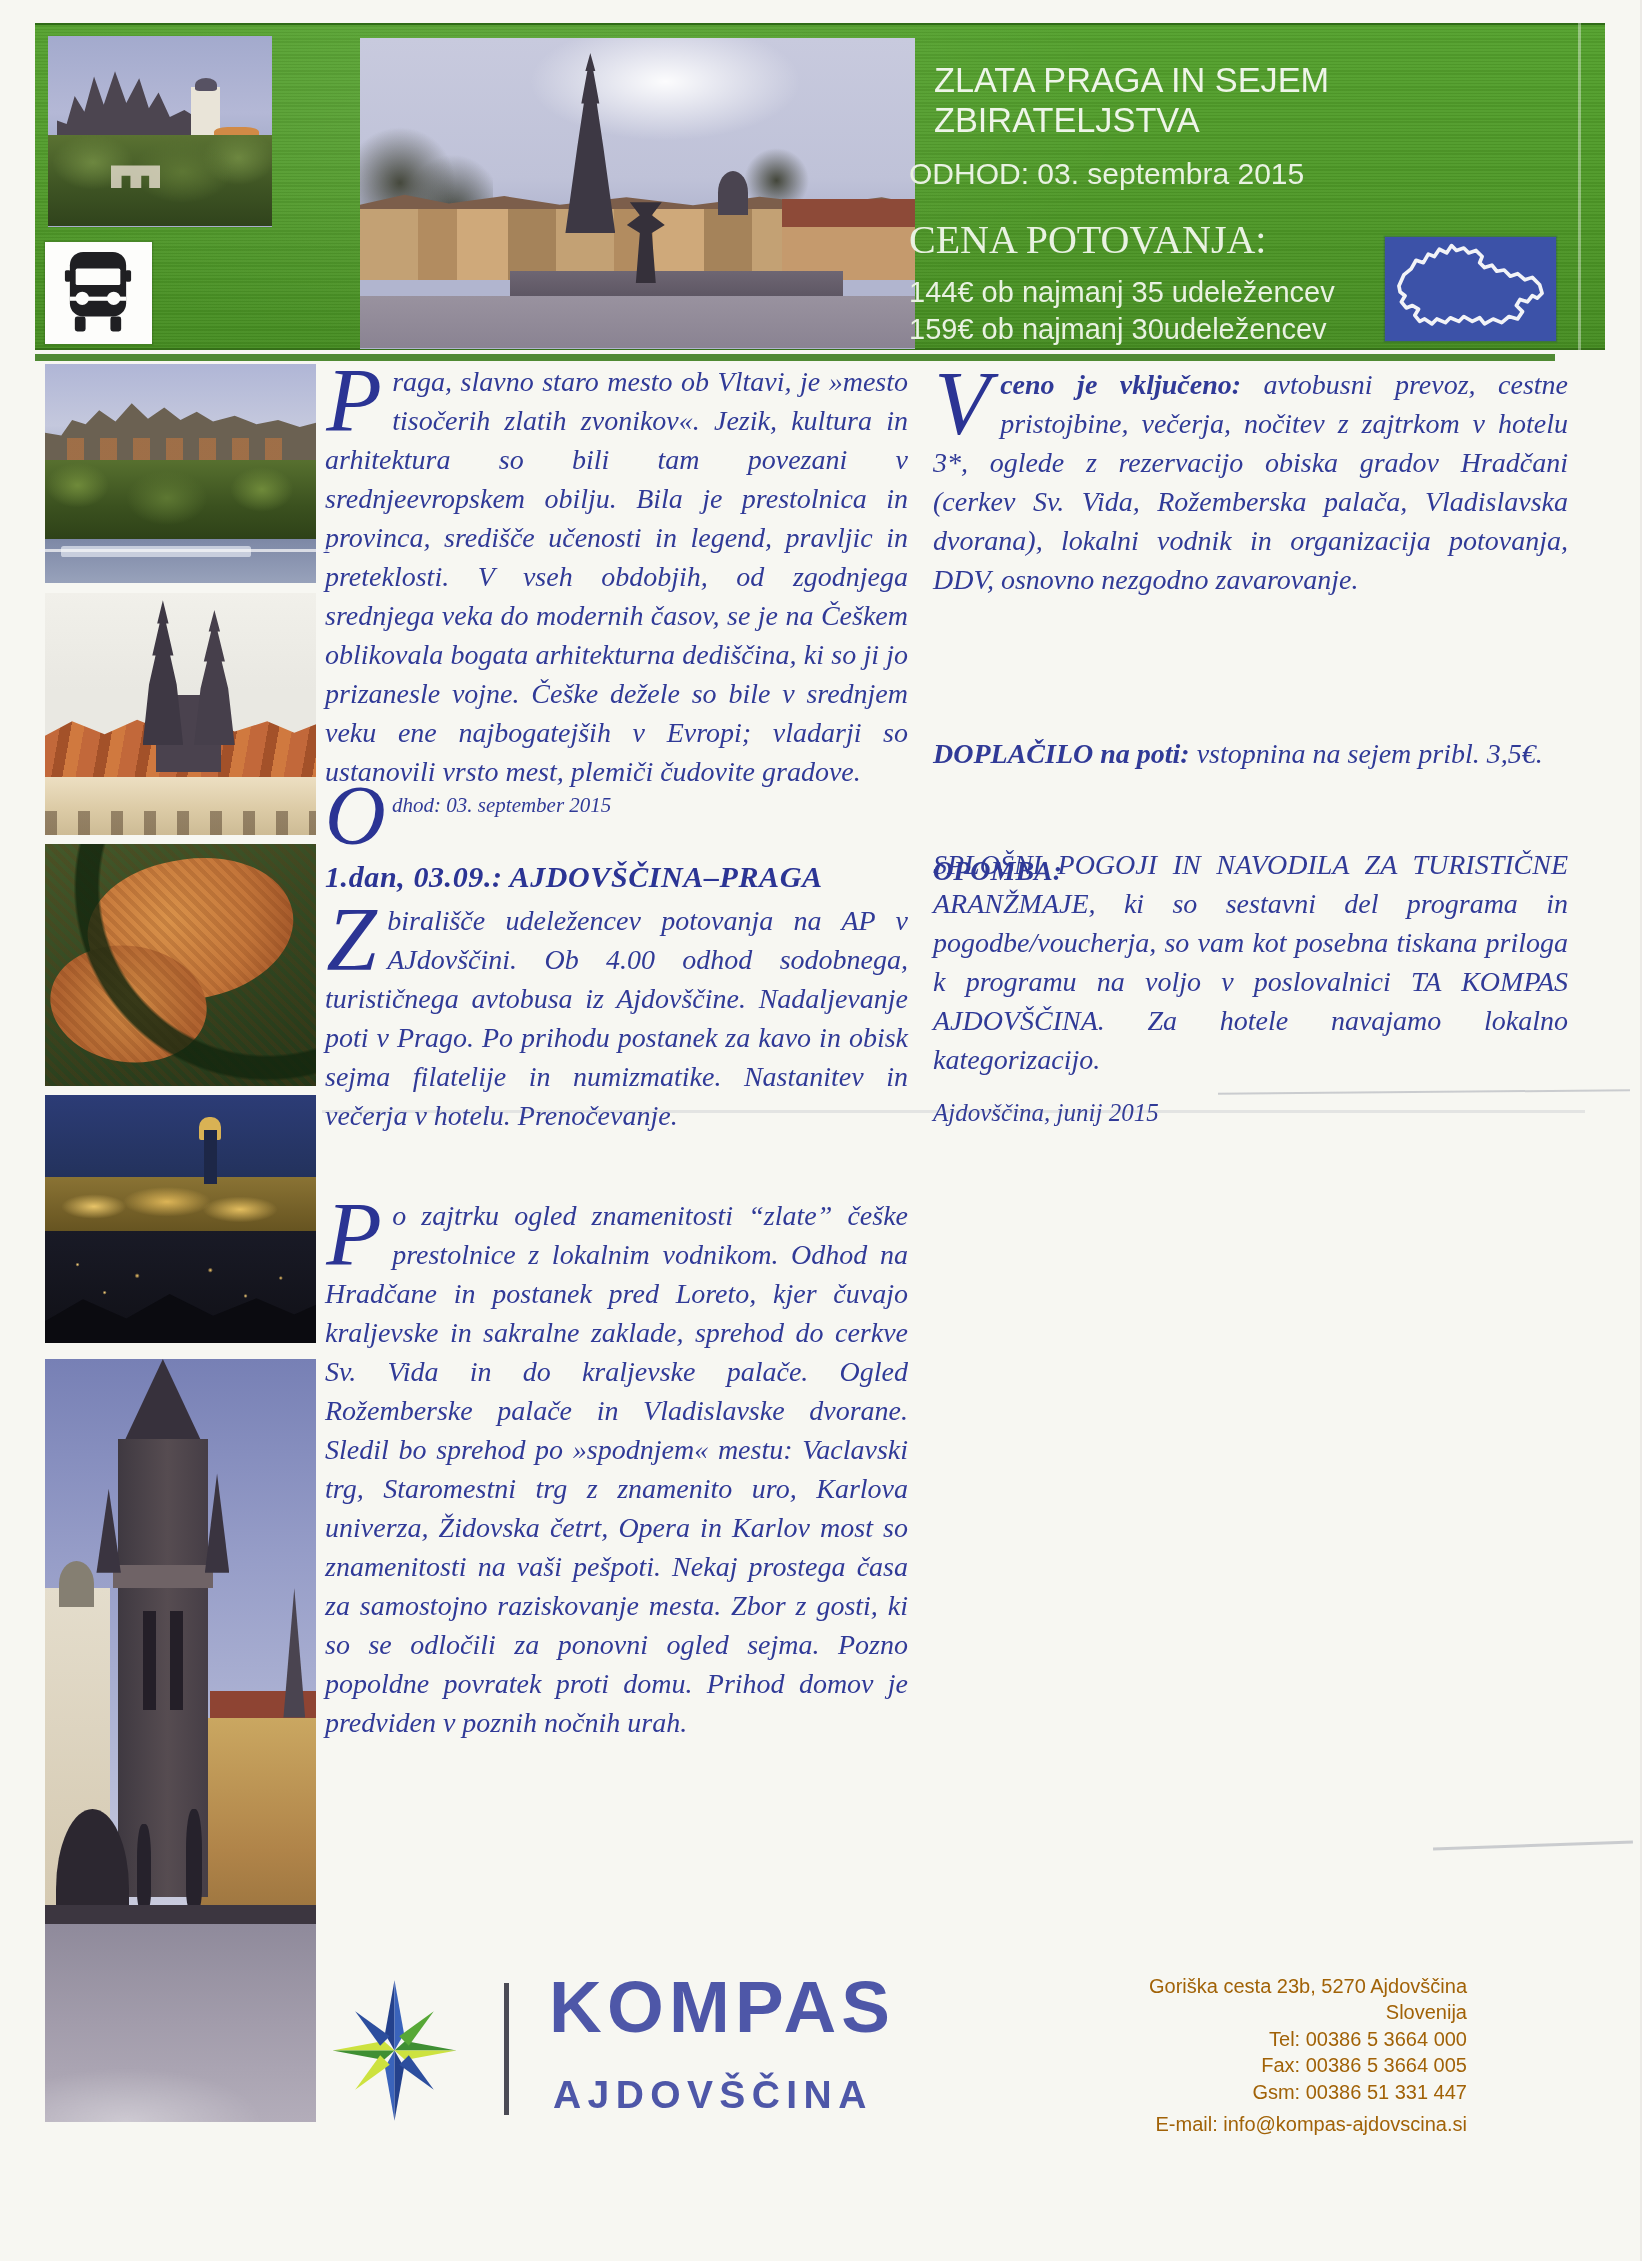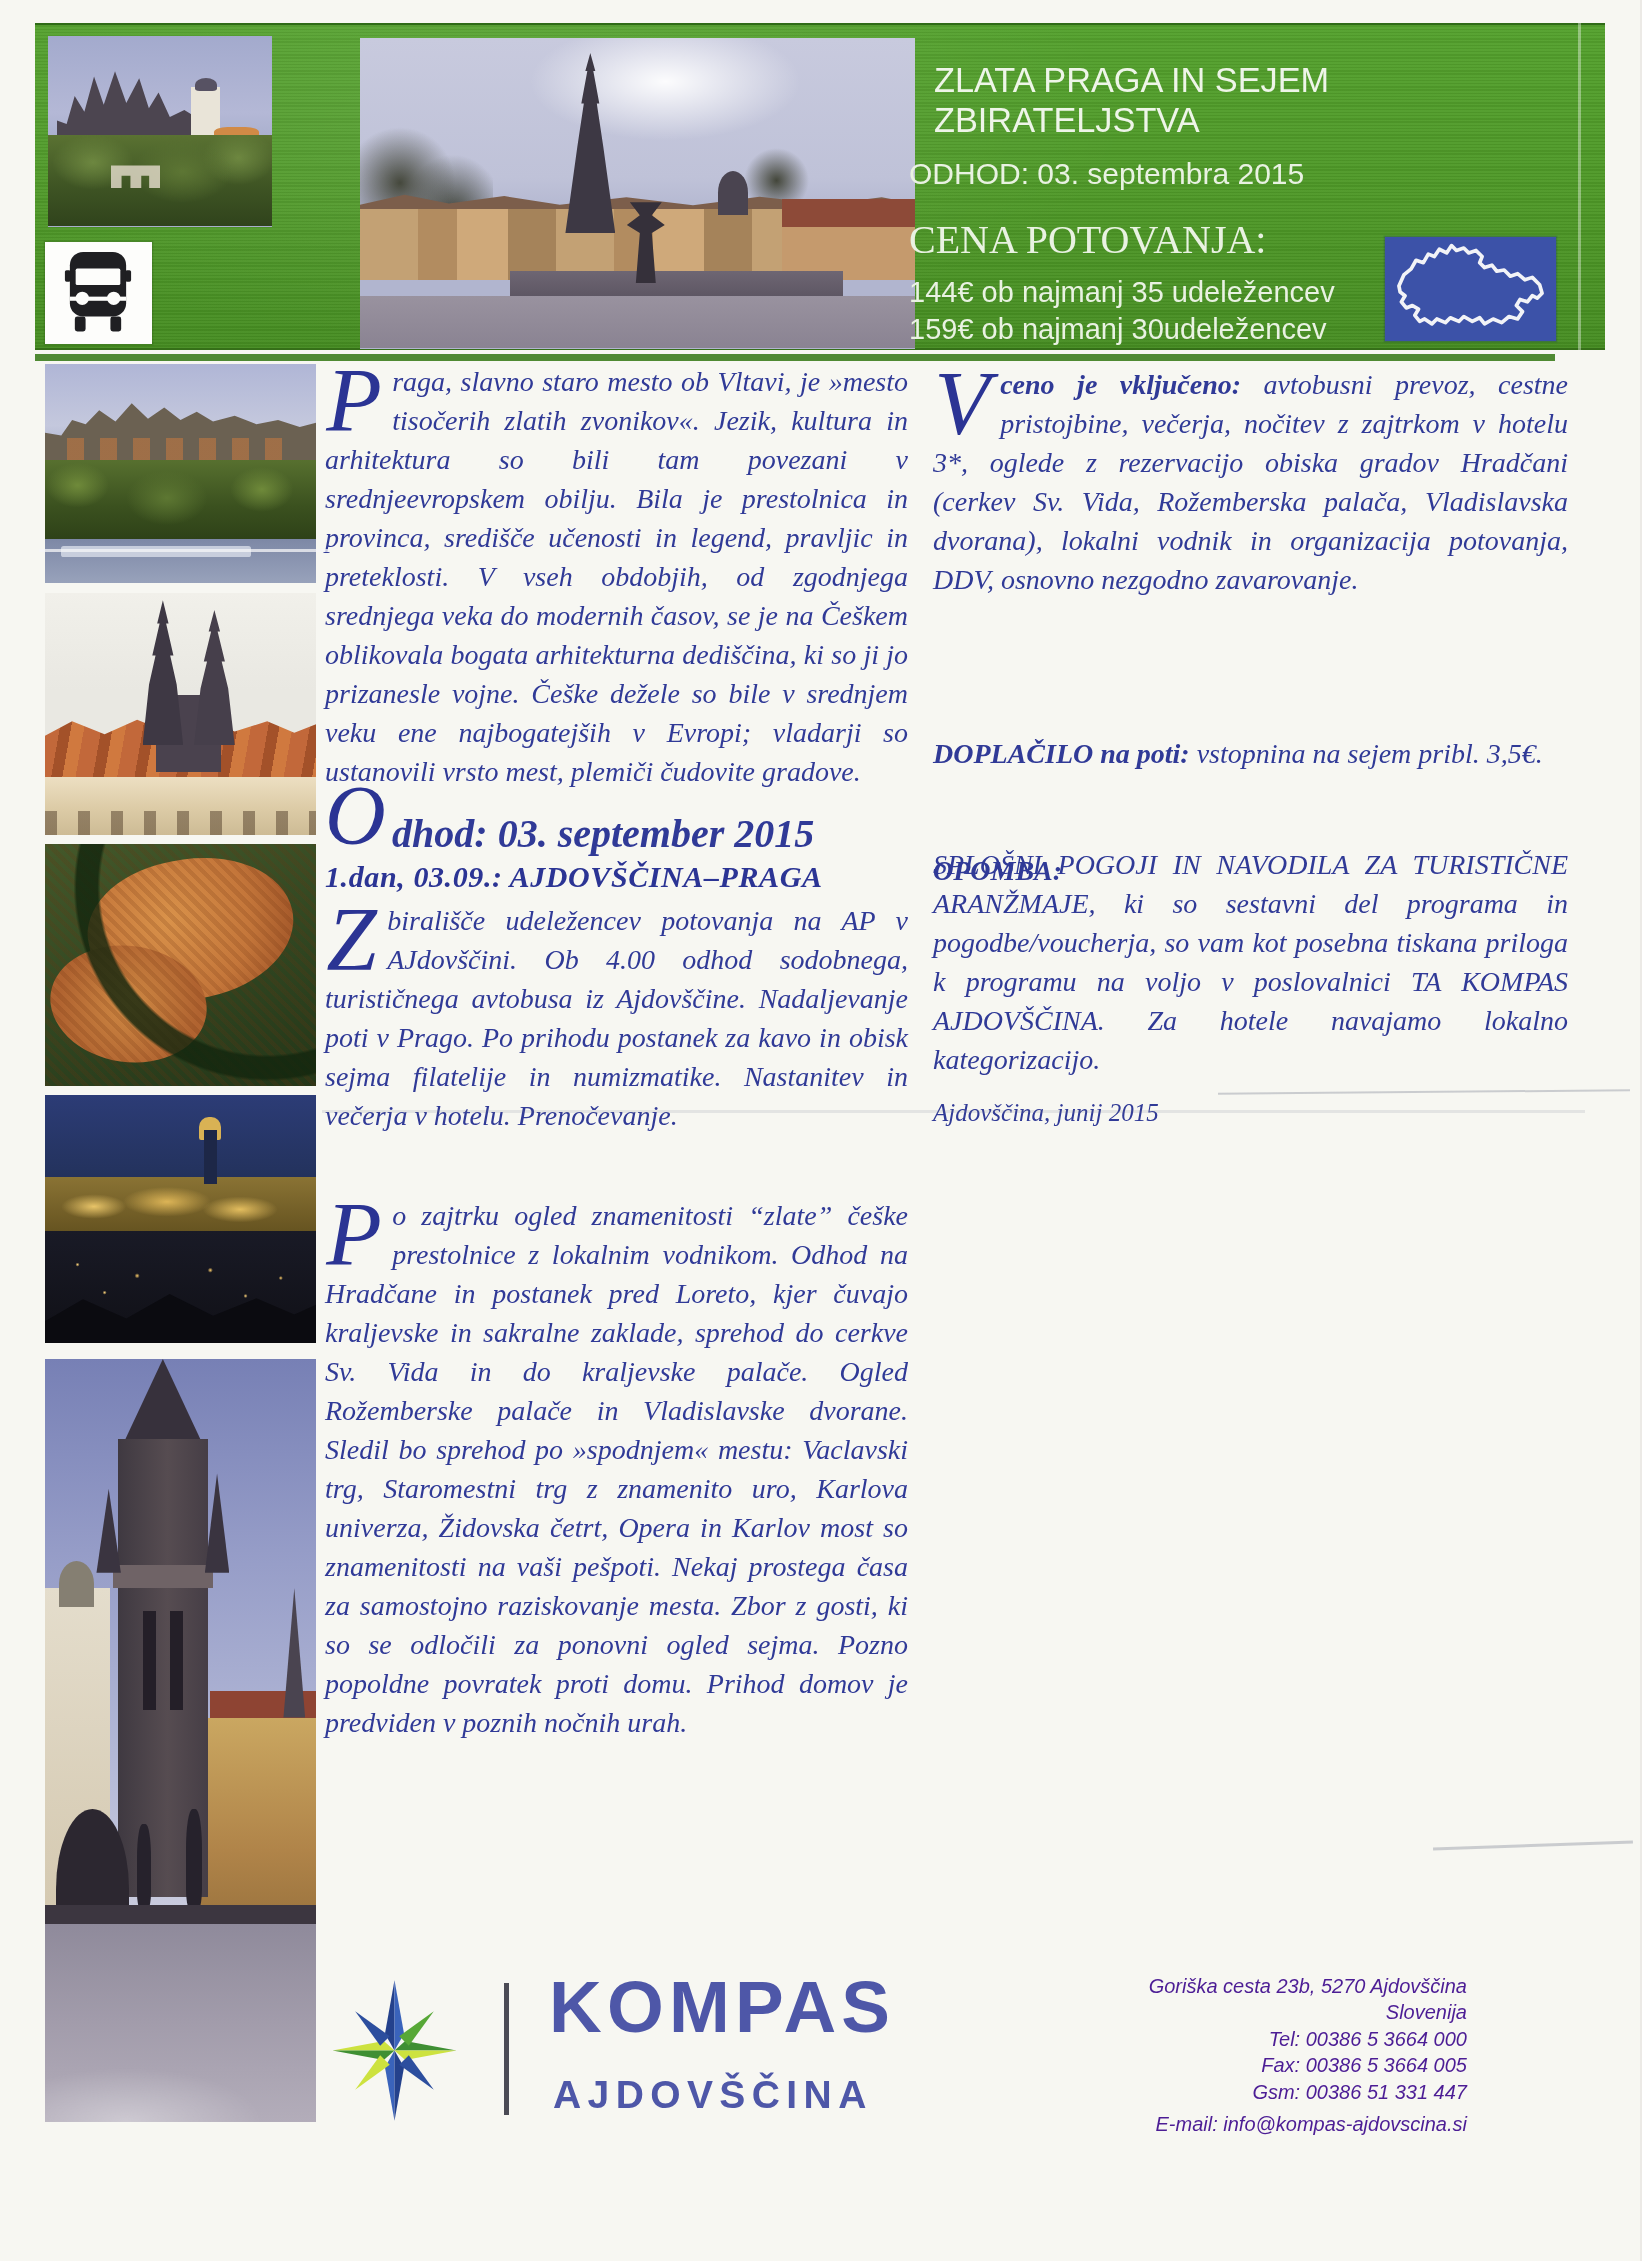--- a/index.html
+++ b/index.html
@@ -165,31 +165,31 @@
   .bus-box svg{position:absolute;left:11.6px;top:5.2px;}
 
   
   .para{font-size:28px;line-height:39px;font-style:italic;text-align:justify;color:#303a97;}
   .para::after{content:"";display:block;clear:both;}
   .dc{float:left;font-style:italic;color:#2b3494;font-size:91px;line-height:66px;margin:6.4px 10.3px 0 1.3px;}
   .b{font-weight:bold;}
   .heading{font-size:30px;font-weight:bold;font-style:italic;color:#2b3494;letter-spacing:0.6px;}
   .odhod .dc-o{display:inline-block;font-size:84px;line-height:61px;font-style:italic;color:#2b3494;
                vertical-align:top;margin-right:6.4px;}
-  .odhod .odhod-text{display:inline-block;font-size:40px;font-weight:bold;font-style:italic;margin-top:25px;}
+  .odhod .odhod-text{display:inline-block;font-size:21px;font-weight:normal;font-style:italic;margin-top:8px;}
   .dateline{font-size:25px;font-style:italic;color:#303a97;}
 
   
   .logo-line{position:absolute;left:504px;top:1983px;width:4.5px;height:132px;background:#4b4b55;}
   .logo-kompas{position:absolute;left:549px;top:1966px;font-family:"Liberation Sans",sans-serif;
                font-weight:bold;font-size:73px;letter-spacing:5.2px;color:#4e57a8;transform:scaleY(.98);}
   .logo-city{position:absolute;left:553px;top:2073px;font-family:"Liberation Sans",sans-serif;
              font-weight:bold;font-size:39px;letter-spacing:6.4px;color:#4e57a8;}
   .contact{position:absolute;right:173px;top:1973px;width:490px;text-align:right;
-           font-family:"Liberation Sans",sans-serif;font-size:20px;line-height:26.4px;color:#4c1d95;font-style:italic;}
+           font-family:"Liberation Sans",sans-serif;font-size:20px;line-height:26.4px;color:#a16207;}
   .contact .email{margin-top:6.4px;}
 
   
   .streak{position:absolute;background:rgba(110,115,135,.32);}
   .streak-light{position:absolute;background:rgba(245,245,248,.75);}
 </style>
 </head>
 <body>
 
 <div class="page">

